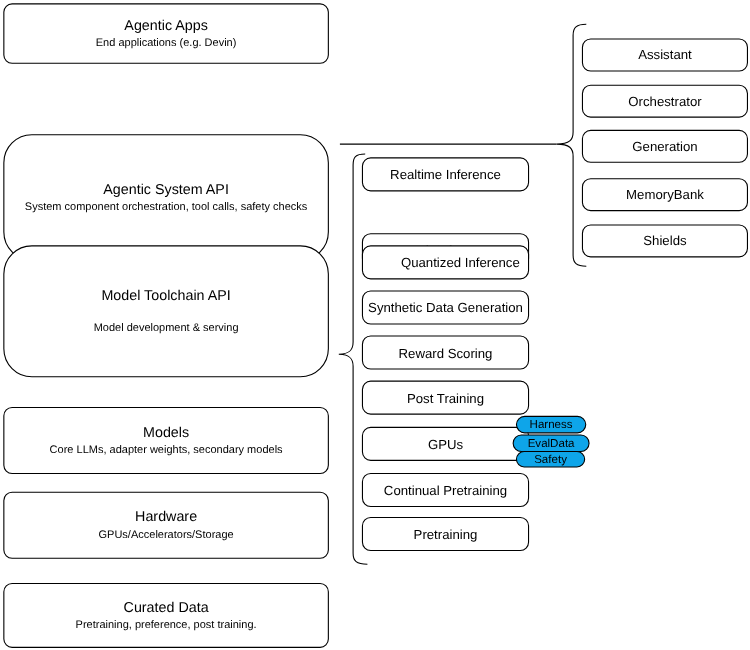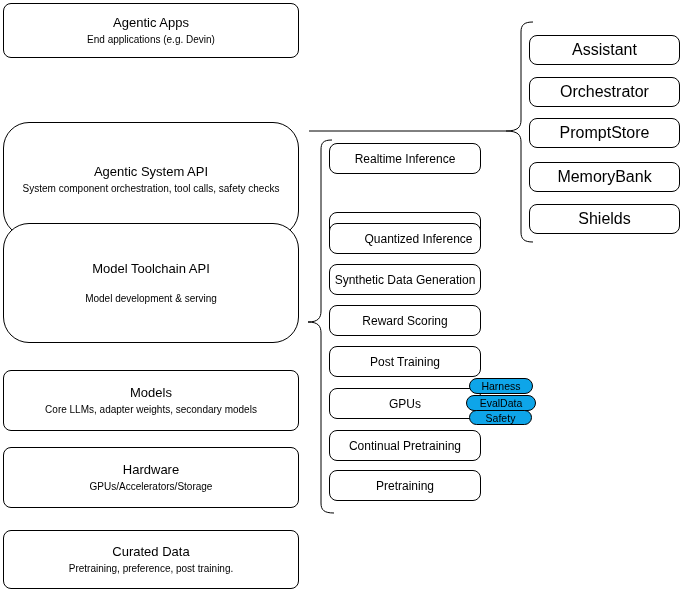--- a/index.html
+++ b/index.html
@@ -16,21 +16,21 @@
   .left-box { left:3px; width:296px; border-radius:8px; }
   .api-round { border-radius:26px; }
   .box-title { font-size:13px; line-height:1.2; white-space:nowrap; }
   .box-subtitle { font-size:10px; line-height:1.2; margin-top:4px; white-space:nowrap; }
   .mid-box {
     left:329px; width:152px; height:31px; border-radius:8px;
     font-size:12px; white-space:nowrap;
   }
   .right-box {
     left:529px; width:151px; height:30px; border-radius:8px;
-    font-size:16px; white-space:nowrap;
+    font-size:12px; white-space:nowrap;
   }
   .pill {
     position:absolute; box-sizing:border-box; background:#0ea5e9;
     border:1px solid #000000; border-radius:9px; display:flex;
     align-items:center; justify-content:center; font-size:10.5px;
     white-space:nowrap; z-index:3;
   }
 </style>
 </head>
 <body>
@@ -111,21 +111,21 @@
     <span>Safety</span>
   </div>
 
   <div class="box right-box" style="top:35px;">
     <span>Assistant</span>
   </div>
   <div class="box right-box" style="top:77px;">
     <span>Orchestrator</span>
   </div>
   <div class="box right-box" style="top:118px;">
-    <span>PromptStore</span>
+    <span>Generation</span>
   </div>
   <div class="box right-box" style="top:162px;">
     <span>MemoryBank</span>
   </div>
   <div class="box right-box" style="top:204px;">
     <span>Shields</span>
   </div>
 
 </div>
 

